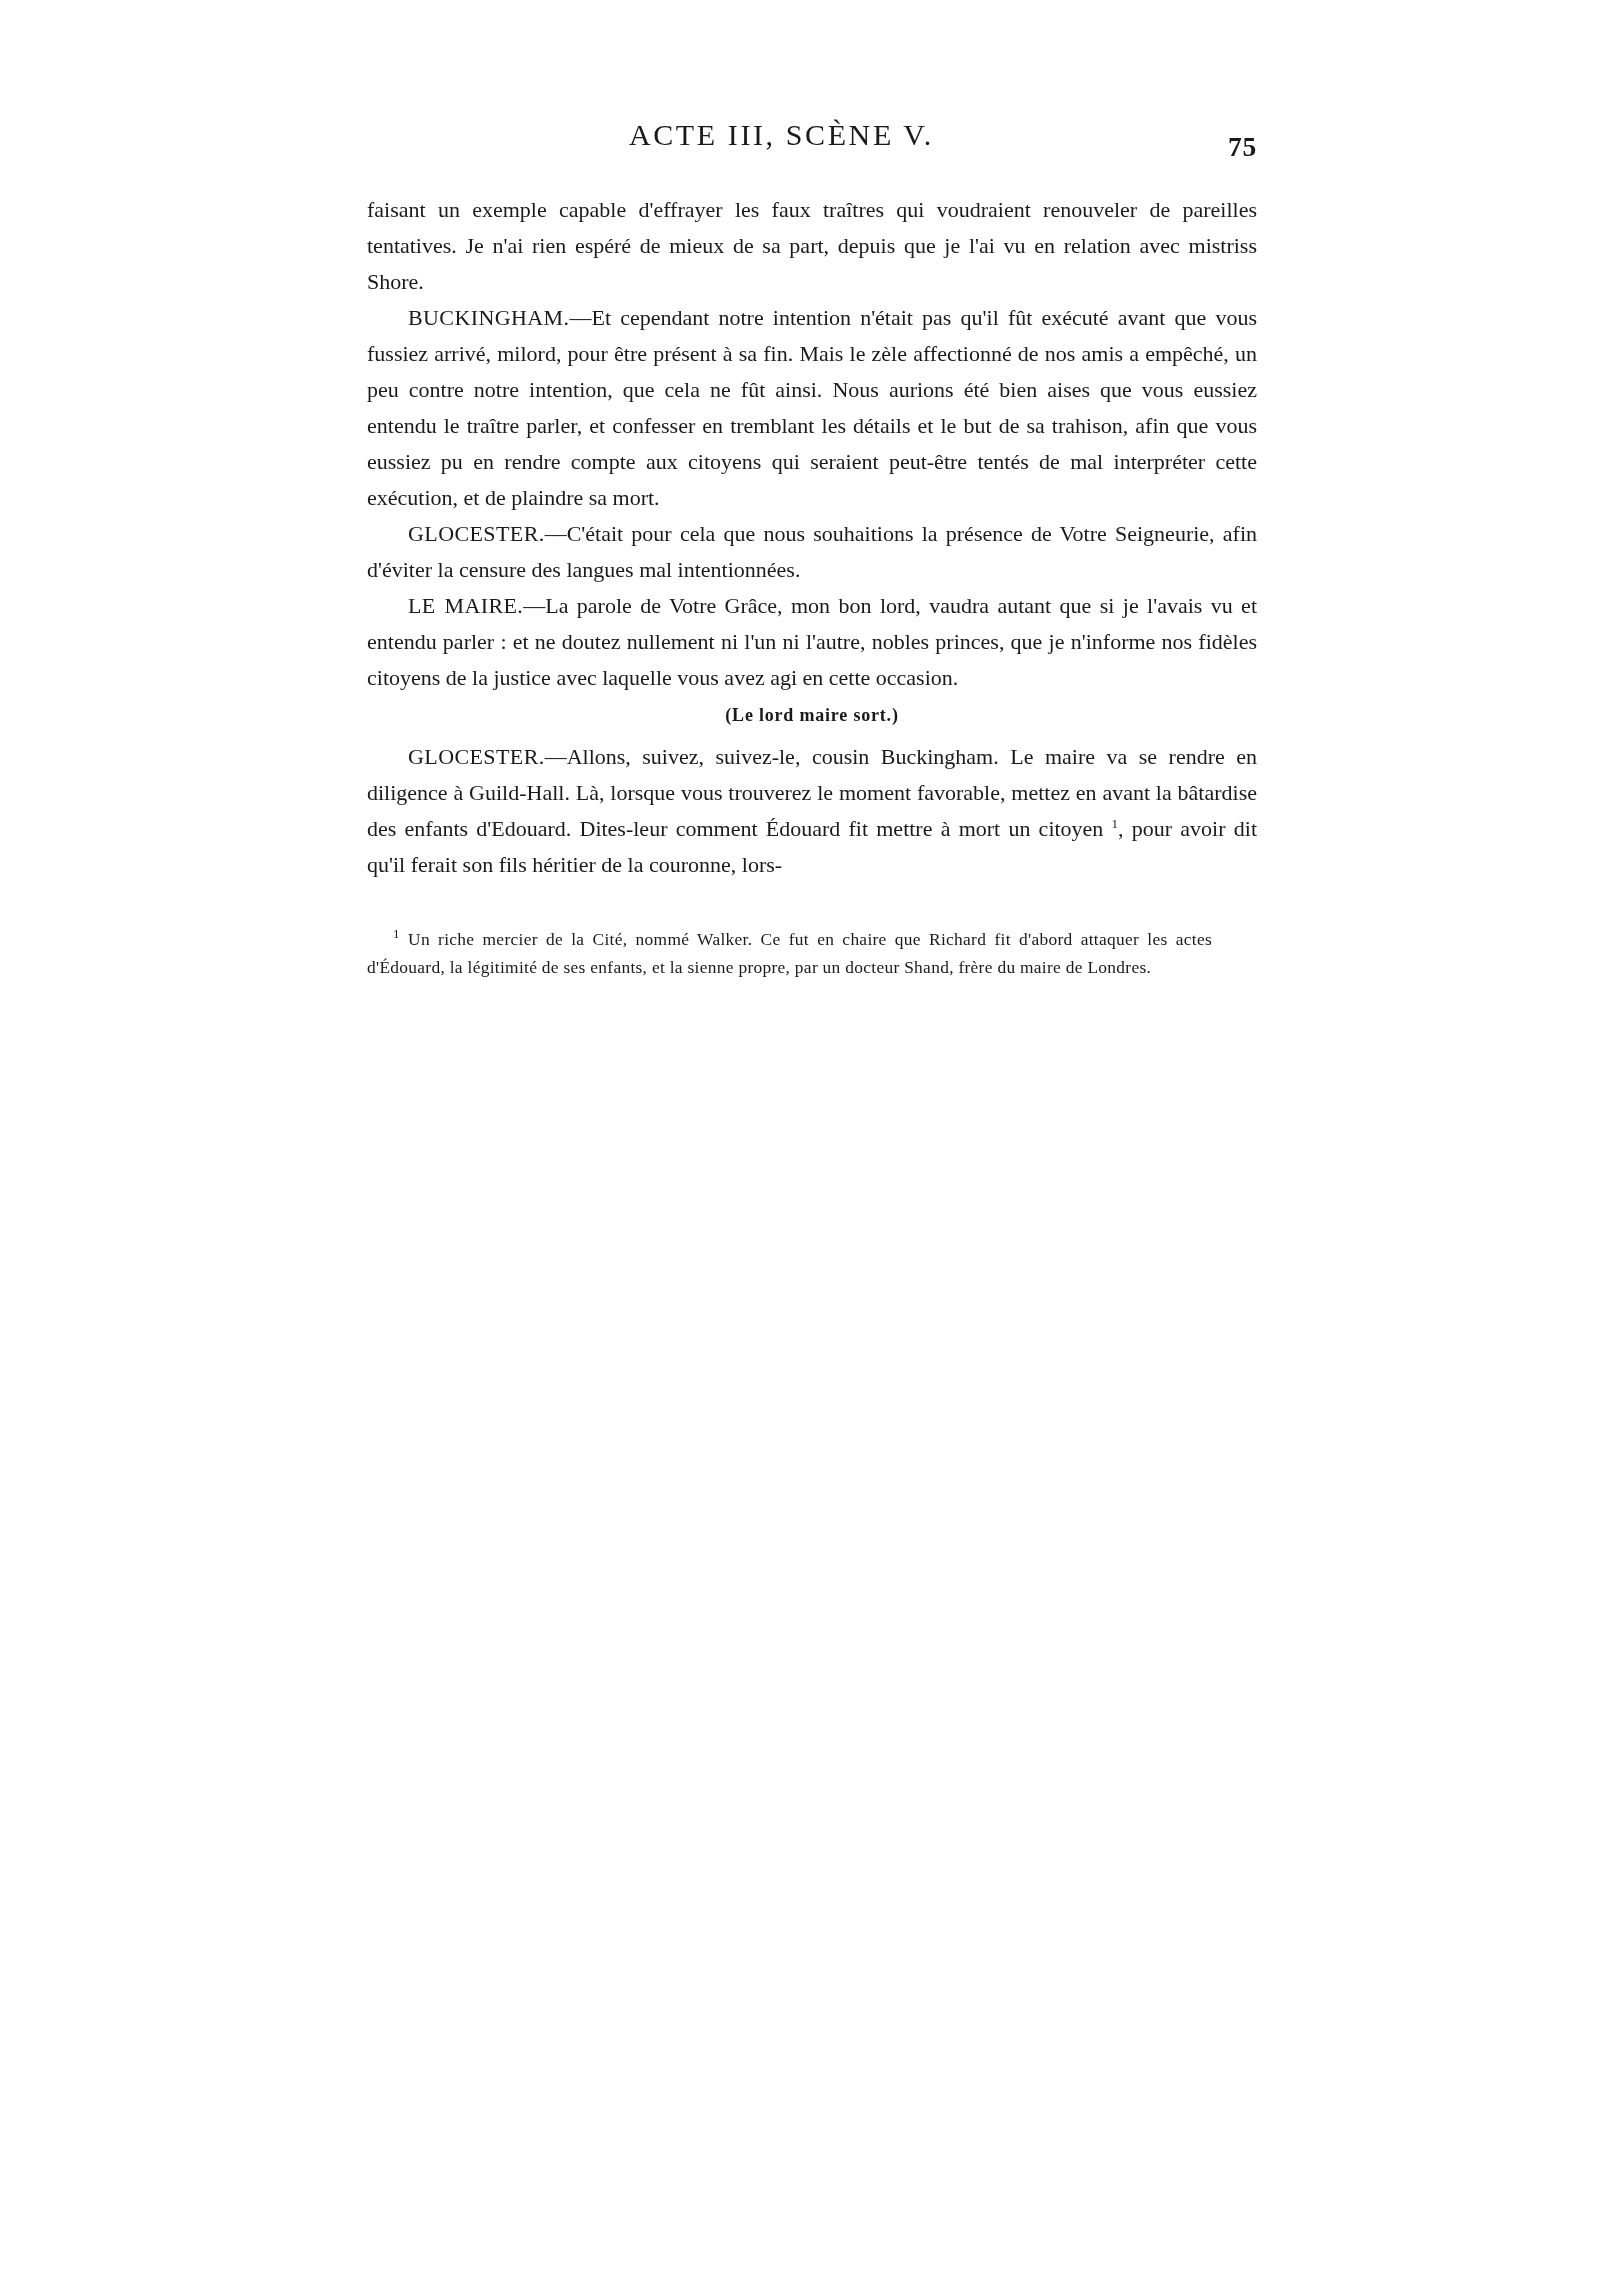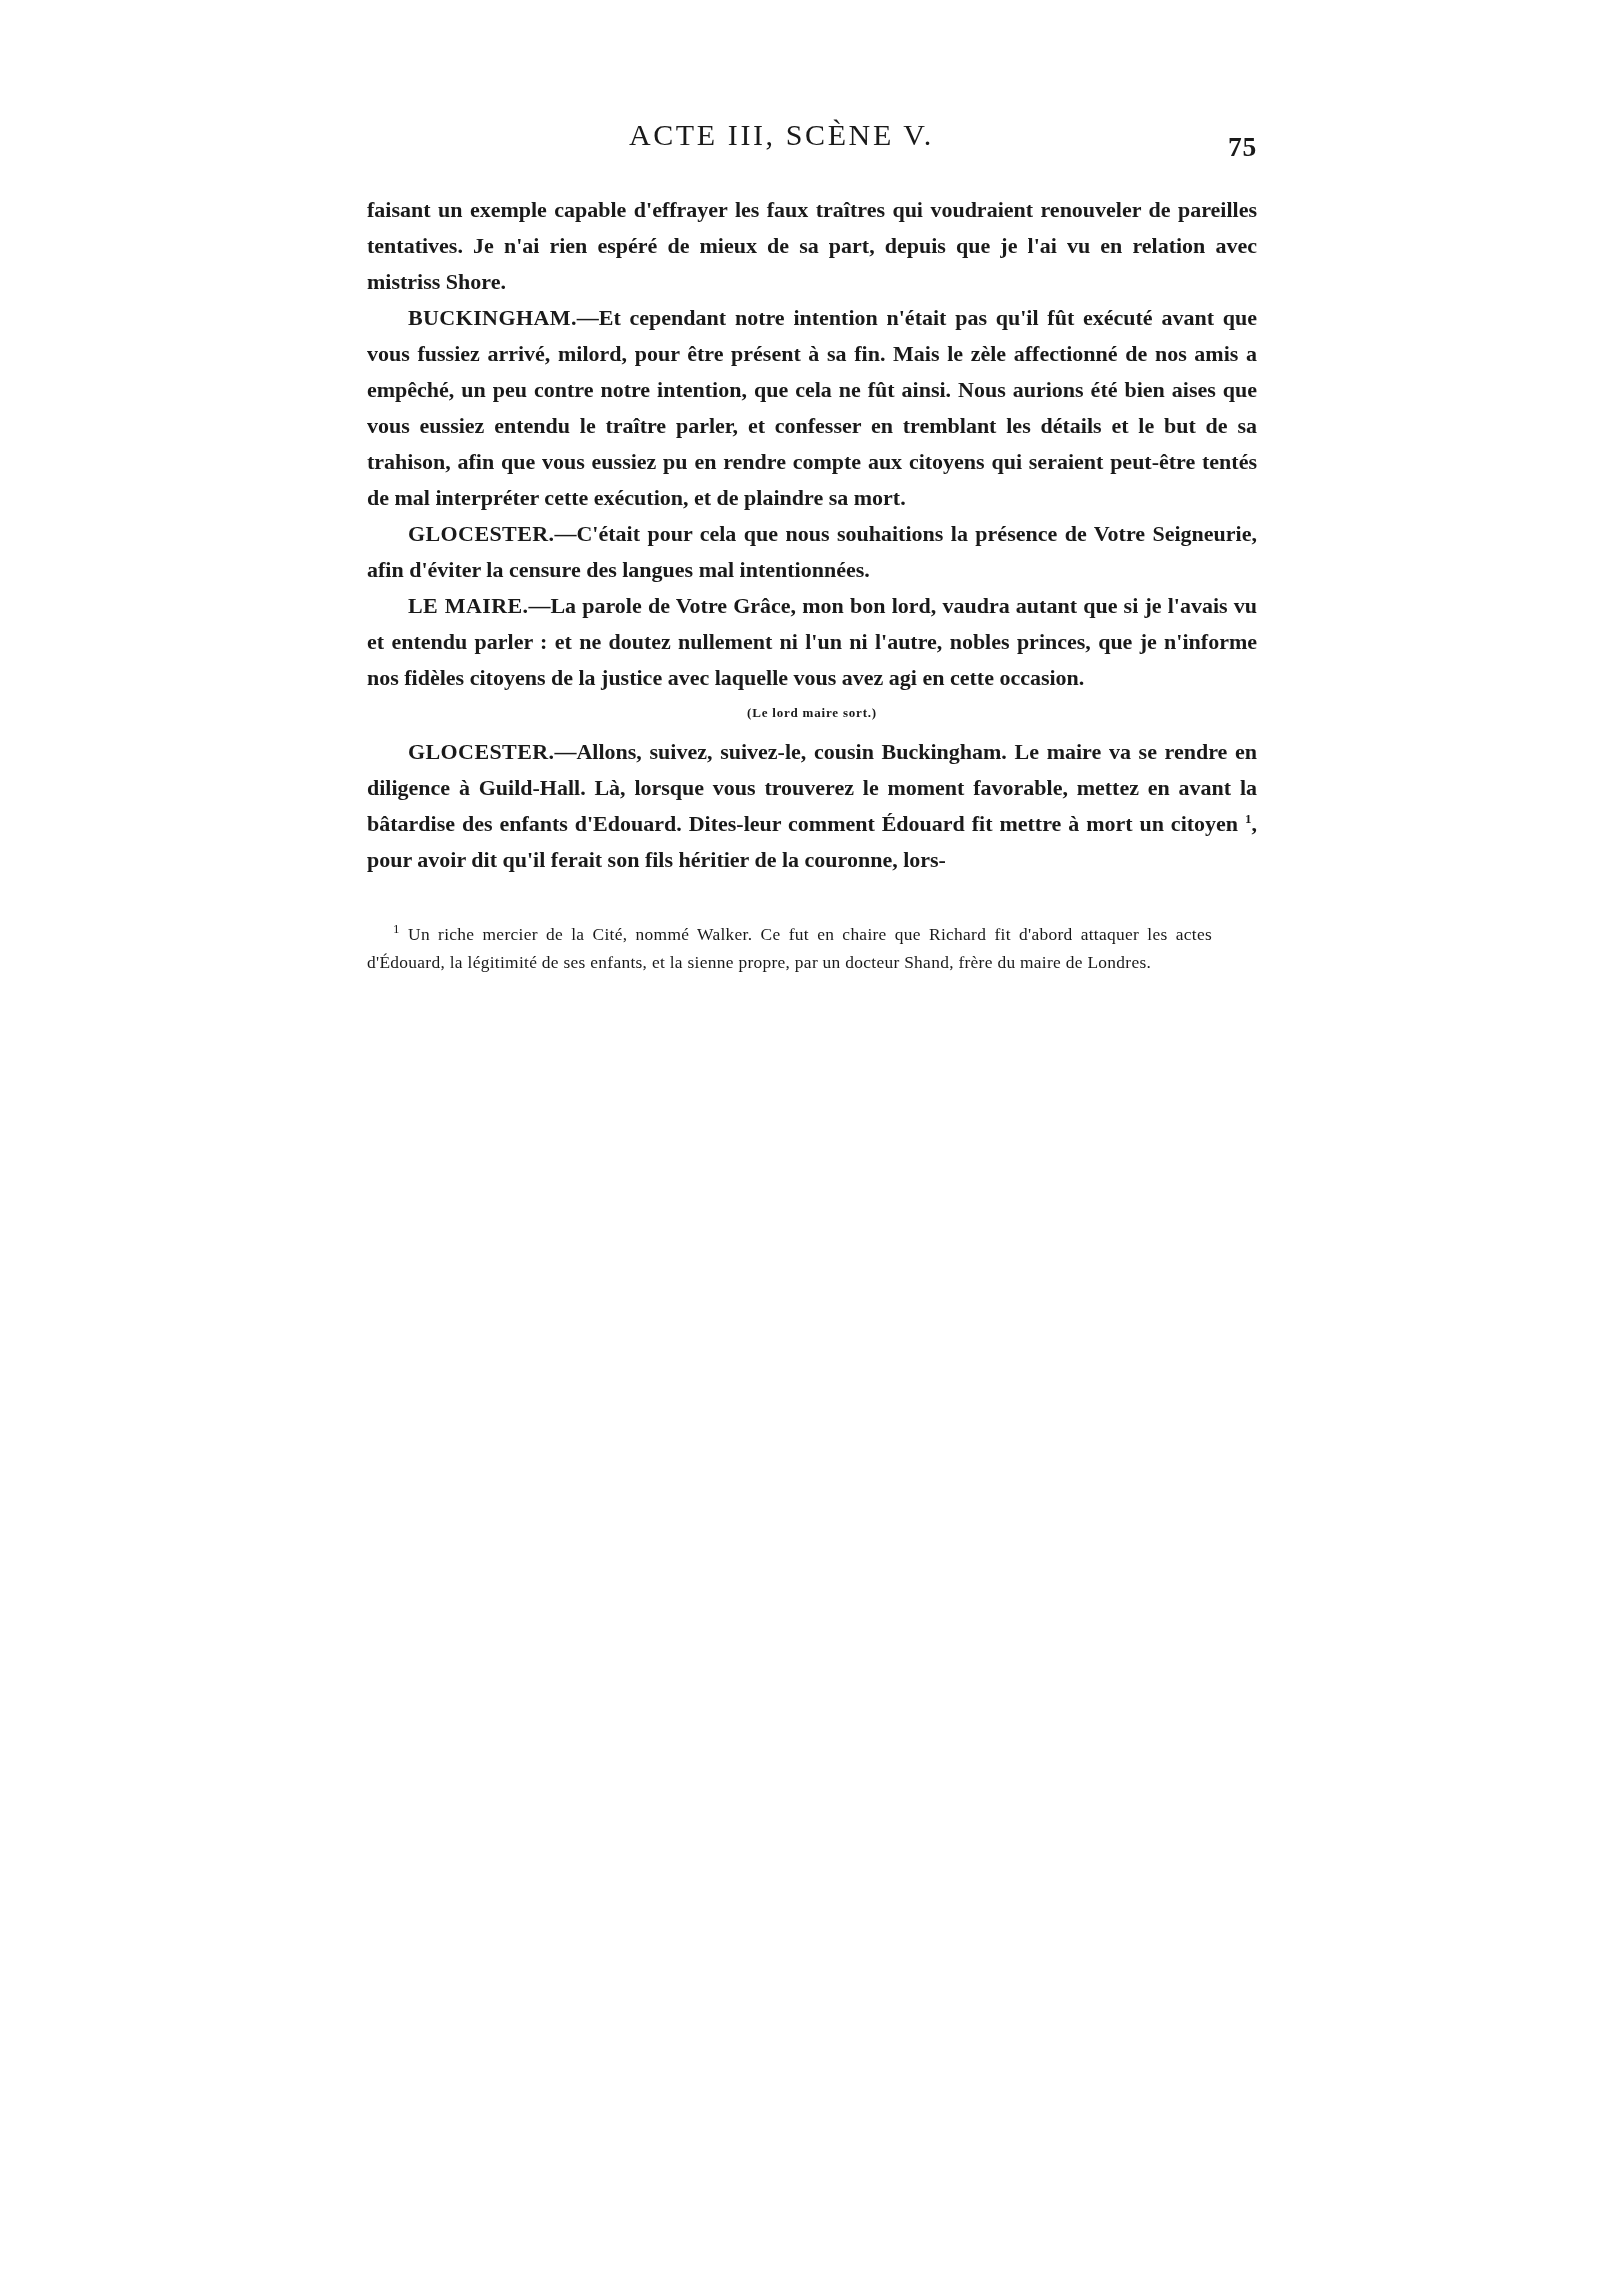--- a/index.html
+++ b/index.html
@@ -54,36 +54,35 @@
   }
 
   
   p.para {
     margin: 0;
     font-size: 22px;
     line-height: 36px;
     text-align: justify;
     text-justify: inter-word;
     hyphens: manual;
-    font-weight: bold;
   }
   p.indent {
     text-indent: 41px;
   }
   .speaker {
     font-variant: small-caps;
     font-size: 22px;
     letter-spacing: 0.4px;
   }
 
   
   .stage {
     margin: 9.2px 0 13px 0;
     text-align: center;
-    font-size: 13px;
+    font-size: 18px;
     letter-spacing: 0.8px;
     font-weight: 600;
   }
 
   
   .footnote-gap { height: 42px; }
   .footnote {
     margin: 0;
     font-size: 17.4px;
     line-height: 28px;

